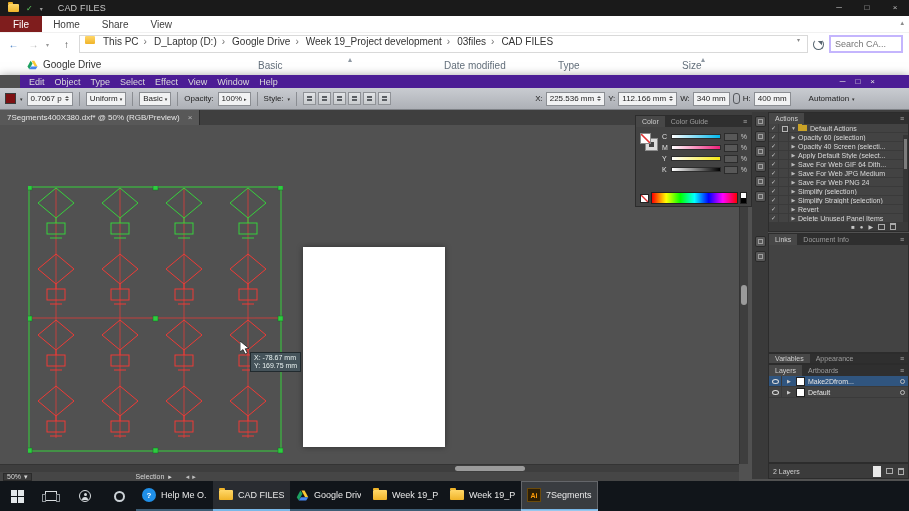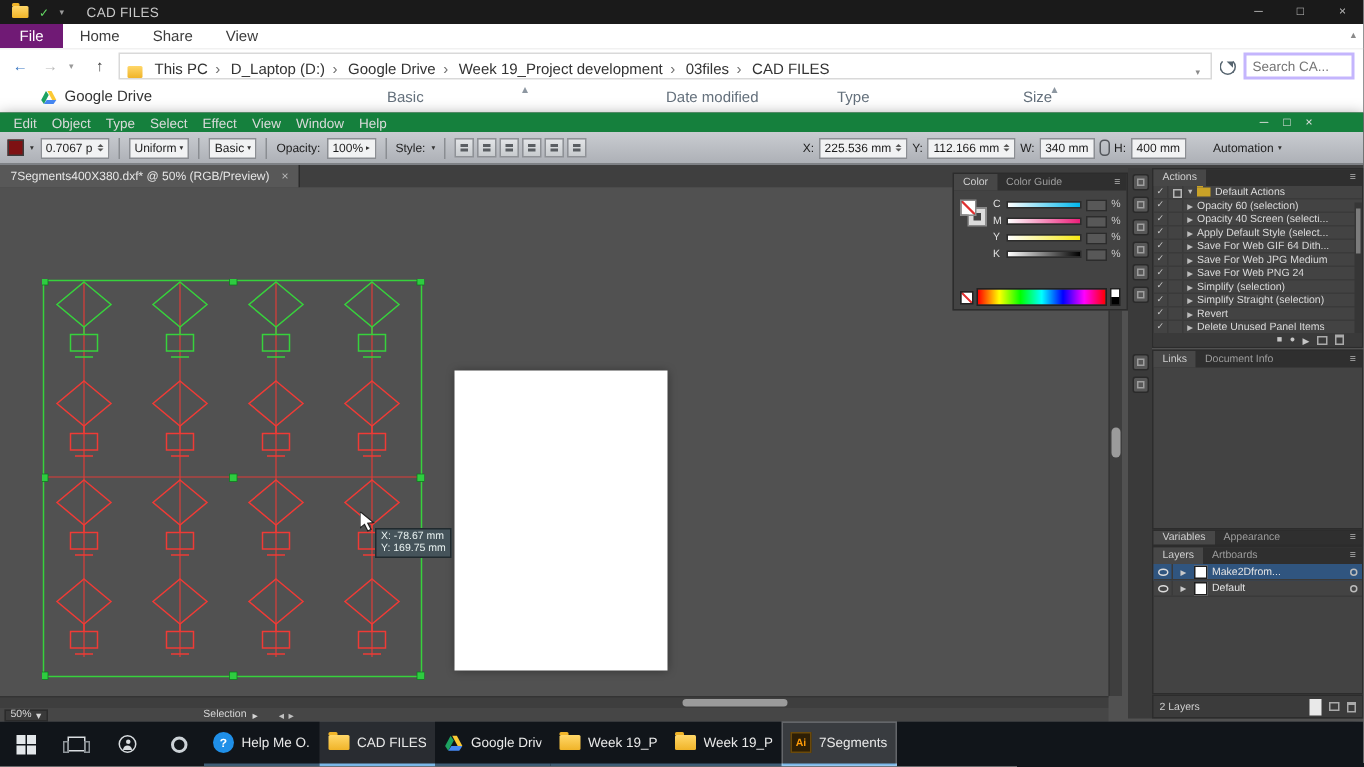--- a/index.html
+++ b/index.html
@@ -12,47 +12,47 @@
   .exp-title{height:16px;background:#1a1a1a;color:#c9c9c9;display:flex;align-items:center;font-size:9px;gap:7px;padding-left:8px;}
   .qa-folder{width:11px;height:8px;background:linear-gradient(#ffd769,#f0b429);border-radius:1px;position:relative;flex:none;}
   .qa-folder::before{content:"";position:absolute;top:-2px;left:0;width:5px;height:2px;background:#f0b429;border-radius:1px 1px 0 0;}
   .qa-check{color:#63d663;font-size:8px;}
   .qa-caret{color:#9b9b9b;font-size:6px;}
   .exp-title-text{margin-left:8px;letter-spacing:.2px;}
   .win-ctrls{margin-left:auto;display:flex;height:100%;}
   .win-ctrls span{width:28px;text-align:center;font-size:8px;color:#bdbdbd;line-height:16px;}
   .exp-menus{height:17px;display:flex;align-items:stretch;font-size:10px;color:#3c3c3c;border-bottom:1px solid #f1f1f1;background:#fff;position:relative;}
   .exp-menus .mtab{padding:0 11px;display:flex;align-items:center;}
-  .m-file{background:#701a75;color:#fff;padding:0 13px !important;}
+  .m-file{background:#7f1d1d;color:#fff;padding:0 13px !important;}
   .ribbon-collapse{position:absolute;right:5px;top:3px;color:#8a8a8a;font-size:7px;}
   .exp-address{height:22px;display:flex;align-items:center;gap:5px;padding:0 6px;background:#fff;}
   .navb{width:15px;text-align:center;font-size:10px;}
   .nav-back{color:#3b78c3;}
   .nav-fwd{color:#b9b9b9;}
   .nav-caret{color:#9a9a9a;font-size:6px;width:8px;}
   .nav-up{color:#444;}
-  .addr-box{flex:1;height:18px;border:1px solid #d9d9d9;display:flex;align-items:flex-end;font-size:10px;color:#333;padding:0 5px;gap:1px;background:#fff;position:relative;}
+  .addr-box{flex:1;height:18px;border:1px solid #d9d9d9;display:flex;align-items:flex-start;font-size:10px;color:#333;padding:0 5px;gap:1px;background:#fff;position:relative;}
   .addr-folder{width:10px;height:8px;background:linear-gradient(#ffd769,#f0b429);border-radius:1px;margin-right:5px;flex:none;}
   .crumb{padding:0 2px;white-space:nowrap;}
   .crumb + .crumb::before{content:"\203A";margin-right:7px;color:#707070;}
   .addr-caret{margin-left:auto;color:#8a8a8a;font-size:6px;padding-right:2px;}
   .refresh-icon{width:11px;height:11px;border:1.5px solid #56646f;border-radius:50%;border-top-color:transparent;position:relative;flex:none;}
   .refresh-icon::after{content:"";position:absolute;right:-2px;top:-2px;border:3px solid transparent;border-bottom-color:#56646f;transform:rotate(45deg);}
   .search-box{width:74px;height:18px;border:2px solid #c4b5fd;display:flex;align-items:center;background:#fff;}
   .search-box input{border:0;outline:0;width:100%;font-size:9px;color:#666;padding:0 4px;font-family:inherit;background:transparent;}
   .exp-content{position:relative;height:20px;font-size:10px;color:#5d6772;background:#fff;}
   .gd-item{position:absolute;left:27px;top:4px;display:flex;gap:5px;align-items:center;color:#333;}
   .col-head{position:absolute;top:5px;color:#64707c;}
   .ch-name{left:258px;} .ch-date{left:444px;} .ch-type{left:558px;} .ch-size{left:682px;}
   .sort-caret{position:absolute;top:0;color:#8d97a1;font-size:8px;}
   .sc1{left:348px;} .sc2{left:701px;}
 
   
   #ai{position:absolute;left:0;top:75px;width:909px;height:406px;background:#4f4f4f;z-index:2;box-shadow:0 2px 10px rgba(0,0,0,.5);}
-  .ai-menu{height:13px;background:#15803d;display:flex;align-items:center;font-size:9px;color:#dadada;padding-left:4px;position:relative;}
+  .ai-menu{height:13px;background:#4c1d95;display:flex;align-items:center;font-size:9px;color:#dadada;padding-left:4px;position:relative;margin-left:20px;}
   .ai-menu .mi{padding:0 5px;}
   .ai-winctrl{position:absolute;right:34px;top:0;display:flex;gap:10px;font-size:8px;color:#e2e2e2;line-height:13px;}
   .ai-control{height:22px;background:linear-gradient(#c9ccd1,#adb0b6);border-bottom:1px solid #7f8287;display:flex;align-items:center;font-size:8px;color:#1d1d1d;gap:4px;padding:0 5px;}
   .swatch-fill{width:11px;height:11px;background:#7e1113;border:1px solid #3a3a3a;flex:none;}
   .tiny-caret{font-size:5px;color:#333;}
   .cfield{background:#f1f2f3;border:1px solid #8b8e93;height:14px;display:flex;align-items:center;padding:0 3px;gap:2px;white-space:nowrap;}
   .spin{display:flex;flex-direction:column;gap:1px;margin-left:1px;}
   .spin i{width:0;height:0;border:2px solid transparent;display:block;}
   .spin .su{border-bottom-color:#555;border-top-width:0;}
   .spin .sd{border-top-color:#555;border-bottom-width:0;}

